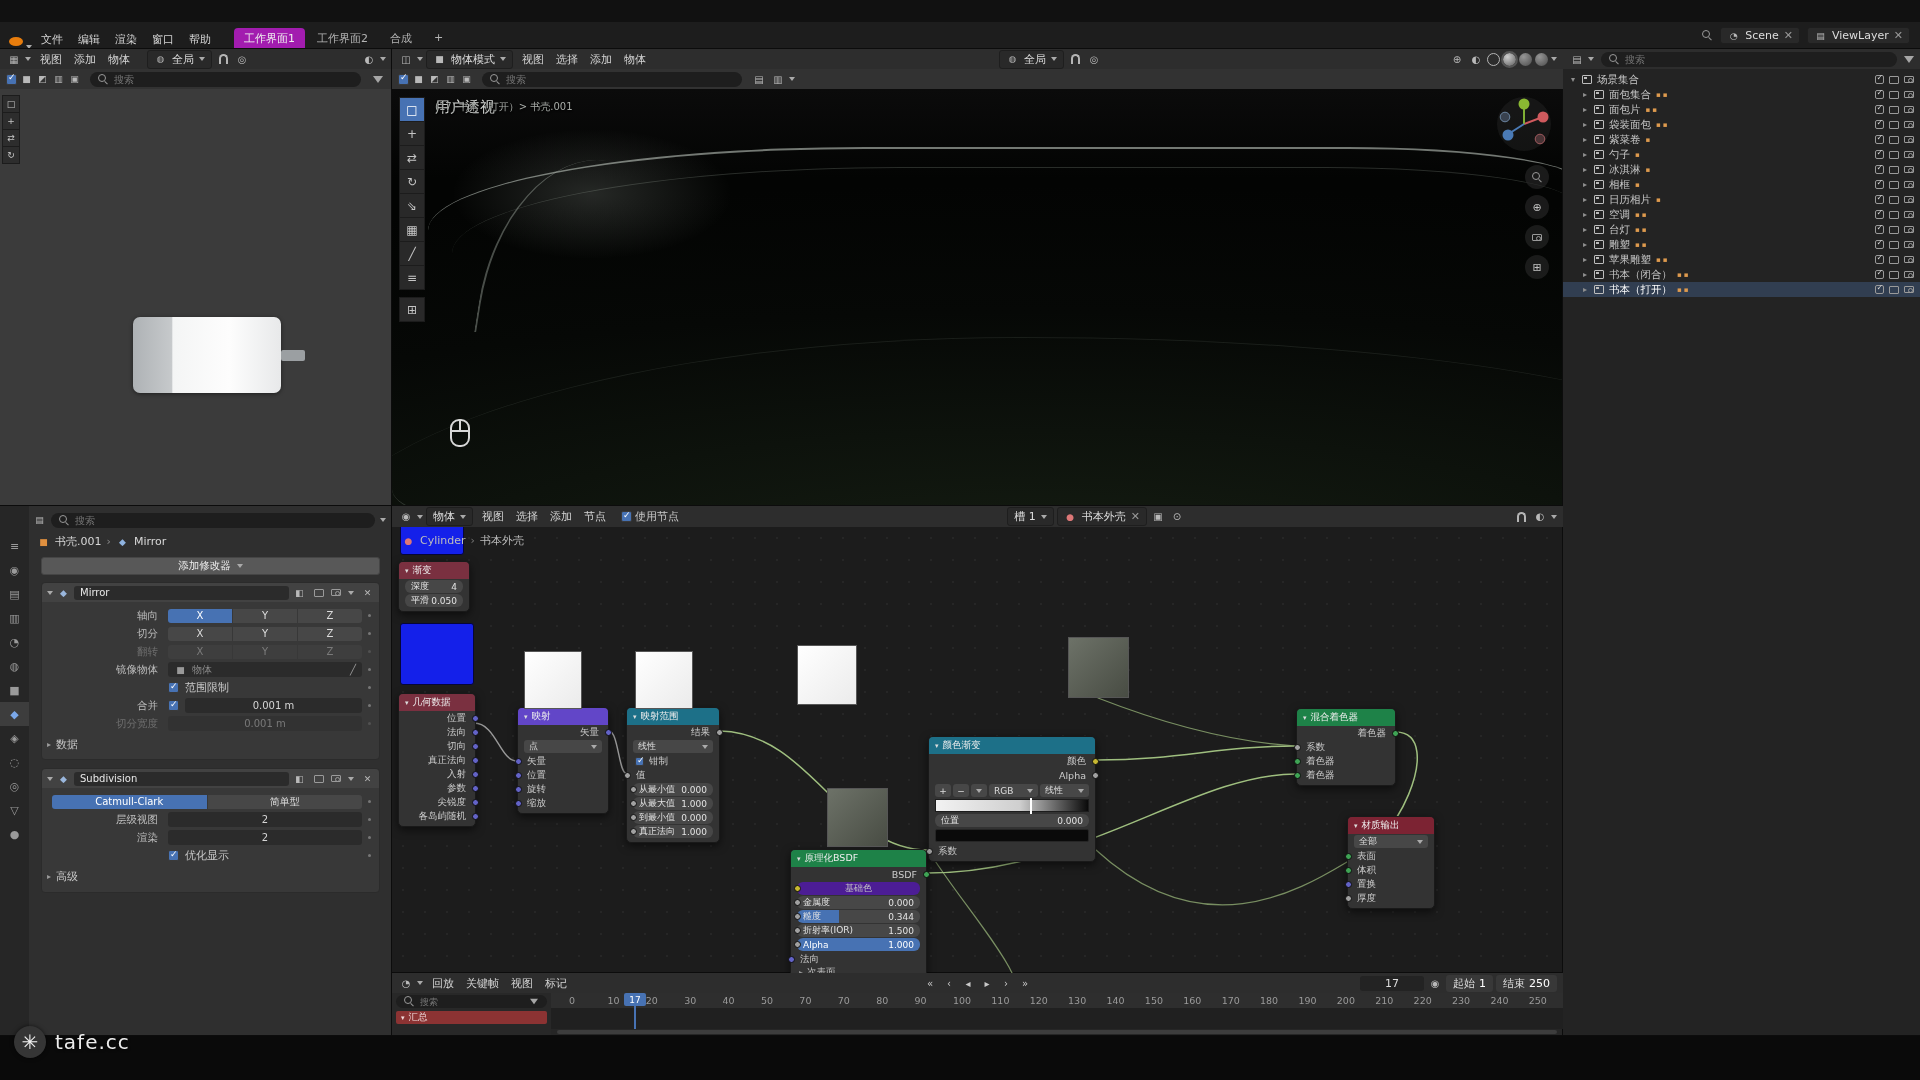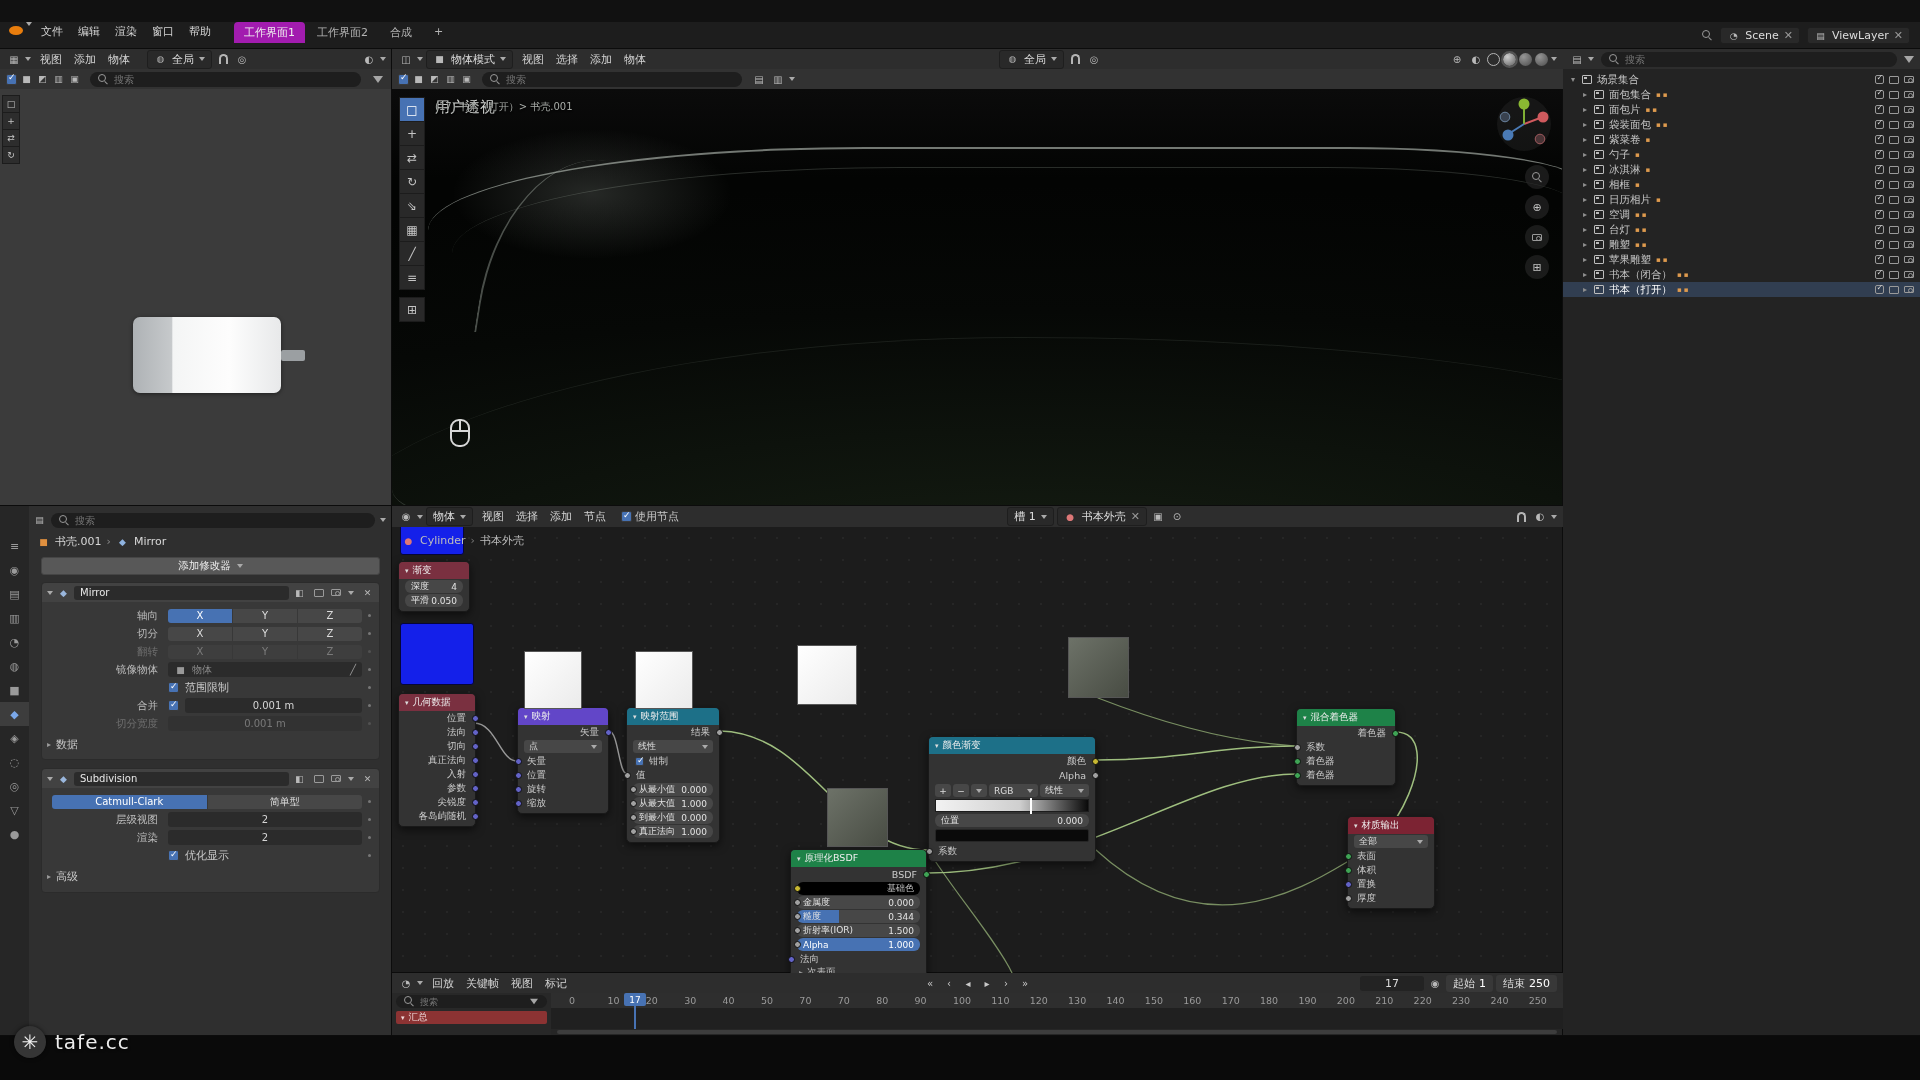--- a/index.html
+++ b/index.html
@@ -100,21 +100,21 @@
   .sph{width:13px;height:13px;border-radius:50%;background:radial-gradient(circle at 35% 30%,#cfcfcf,#5a5a5a);flex:none}
   .sph.wire{background:none;border:1.5px solid #b5b5b5}
   svg{display:block}
 </style>
 </head>
 <body>
 
 <div id="app">
 
   <div id="topbar" class="area" style="left:0;top:0;width:1920px;height:49px;background:#111">
-    <div style="position:absolute;left:0;top:22px;right:0;height:27px;background:#1d1d1d;display:flex;align-items:flex-start;padding:0 8px;gap:2px">
+    <div style="position:absolute;left:0;top:22px;right:0;height:27px;background:#1d1d1d;display:flex;align-items:flex-end;padding:0 8px;gap:2px">
       <span class="iconbox">
           <span style="width:14px;height:9px;background:#e87d0d;border-radius:50%"></span>
         </span>
       <span class="caret"></span>
       <div style="display:flex;gap:1px">
 
       <span class="menu-item">文件</span>
           <span class="menu-item">编辑</span>
           <span class="menu-item">渲染</span>
           <span class="menu-item">窗口</span>
@@ -784,21 +784,21 @@
 
       <div class="node" style="left:398px;top:322px;width:137px">
         <div class="nh" style="background:#1e8248">
             <span class="nhc">▾</span>
             <span>原理化BSDF</span>
           </div>
         <div class="nrow out">
             <span>BSDF</span>
             <span class="sk r c-sh"></span>
           </div>
-        <div class="nval" style="background:#000000;justify-content:flex-end;color:#c5c5c5">
+        <div class="nval" style="background:#4c1d95;justify-content:center;color:#c5c5c5">
             <span class="sk l c-col" style="top:3px"></span>
             <span>基础色</span>
           </div>
         <div class="nval">
             <span class="sk l c-gray" style="top:3px"></span>
             <span>金属度</span>
             <span>0.000</span>
           </div>
         <div class="nval fill34">
             <span class="sk l c-gray" style="top:3px"></span>

